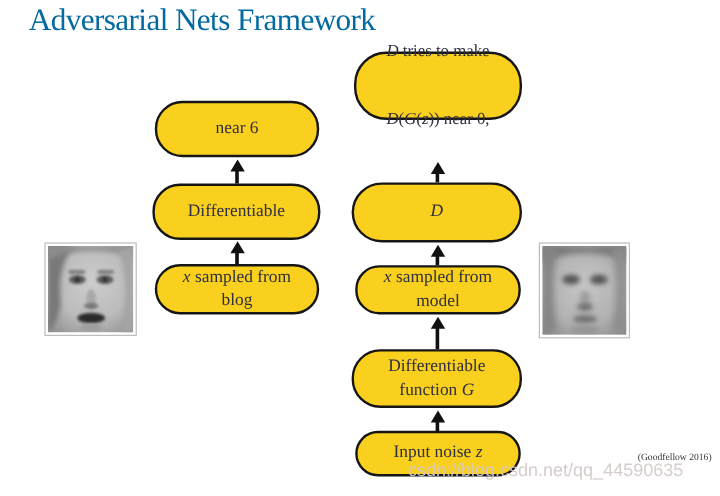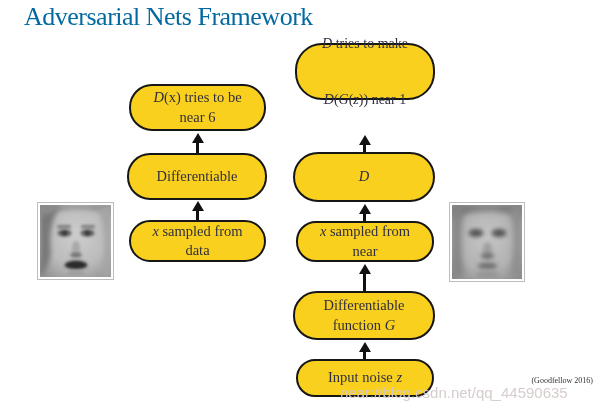--- a/index.html
+++ b/index.html
@@ -48,65 +48,64 @@
   }
 </style>
 </head>
 <body>
 
 <div class="stage">
 
   <h1 class="title">Adversarial Nets Framework</h1>
 
   <div class="box" style="left:129px;top:84px;width:137px;height:47px;border-radius:23px;">
-    <span><i>D</i>(x) tries to be</span>
     <span>near 6</span>
   </div>
 
   <div class="arrow" style="left:190px;top:133px;height:20px;">
     <div class="head"></div>
       <div class="stem"></div>
   </div>
 
   <div class="box" style="left:127px;top:153px;width:140px;height:47px;border-radius:23px;">
     <span>Differentiable</span>
   </div>
 
   <div class="arrow" style="left:190px;top:201px;height:19px;">
     <div class="head"></div>
       <div class="stem"></div>
   </div>
 
   <div class="box" style="left:129px;top:220px;width:137px;height:42px;border-radius:21px;">
     <span><i>x</i> sampled from</span>
-    <span>data</span>
+    <span>blog</span>
   </div>
 
   <div class="box small-lines" style="left:295px;top:43px;width:140px;height:57px;border-radius:27px;gap:37px;">
     <span><i>D</i> tries to make</span>
-    <span><i>D</i>(<i>G</i>(<i>z</i>)) near 1</span>
+    <span><i>D</i>(<i>G</i>(<i>z</i>)) near 0,</span>
   </div>
 
   <div class="arrow" style="left:357px;top:135px;height:17px;">
     <div class="head"></div>
       <div class="stem"></div>
   </div>
 
   <div class="box" style="left:293px;top:152px;width:142px;height:50px;border-radius:25px;">
     <span><i>D</i></span>
   </div>
 
   <div class="arrow" style="left:357px;top:204px;height:17px;">
     <div class="head"></div>
       <div class="stem"></div>
   </div>
 
   <div class="box" style="left:296px;top:221px;width:138px;height:41px;border-radius:20px;">
     <span><i>x</i> sampled from</span>
-    <span>near</span>
+    <span>model</span>
   </div>
 
   <div class="arrow" style="left:357px;top:264px;height:27px;">
     <div class="head"></div>
       <div class="stem"></div>
   </div>
 
   <div class="box" style="left:293px;top:291px;width:142px;height:49px;border-radius:24px;">
     <span>Differentiable</span>
     <span>function <i>G</i></span>
@@ -174,16 +173,16 @@
       <path d="M70,0 V74 L58,70 C63,44 63,16 56,2 Z" fill="#8e8e8e" filter="url(#b4)"></path>
       <ellipse cx="24" cy="28" rx="7.5" ry="4" fill="#555555" filter="url(#b3)"></ellipse>
       <ellipse cx="47" cy="28" rx="7.5" ry="4" fill="#555555" filter="url(#b3)"></ellipse>
       <ellipse cx="35.5" cy="45" rx="4.5" ry="8" fill="#9c9c9c" filter="url(#b3)"></ellipse>
       <ellipse cx="35.5" cy="51" rx="7" ry="2.8" fill="#6c6c6c" filter="url(#b3)"></ellipse>
       <ellipse cx="35.5" cy="61" rx="10" ry="3.4" fill="#707070" filter="url(#b3)"></ellipse>
       <ellipse cx="35.5" cy="70" rx="12" ry="4" fill="#959595" filter="url(#b3)"></ellipse>
     </svg>
   </div>
 
-  <div class="watermark">near://blog.csdn.net/qq_44590635</div>
+  <div class="watermark">csdn://blog.csdn.net/qq_44590635</div>
   <div class="credit">(Goodfellow 2016)</div>
 
 </div>
 
 </body></html>

